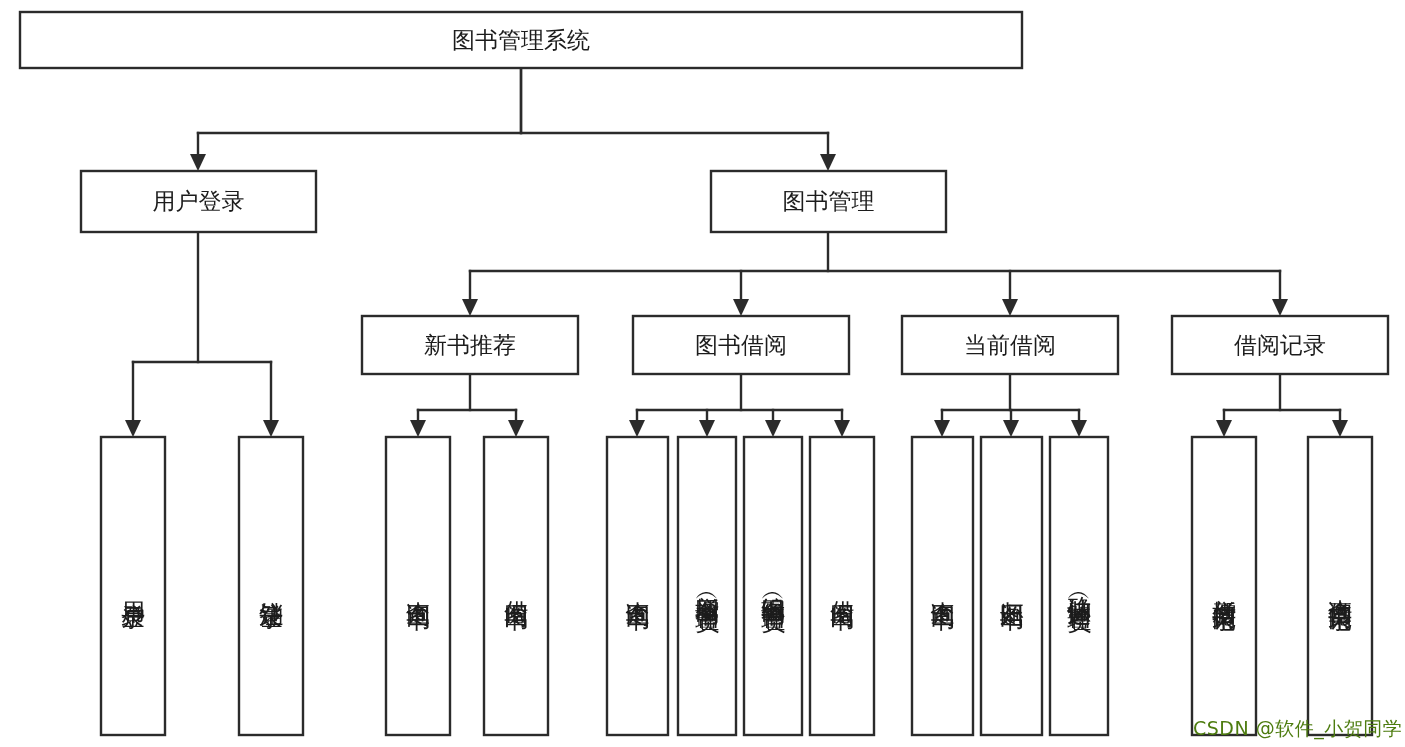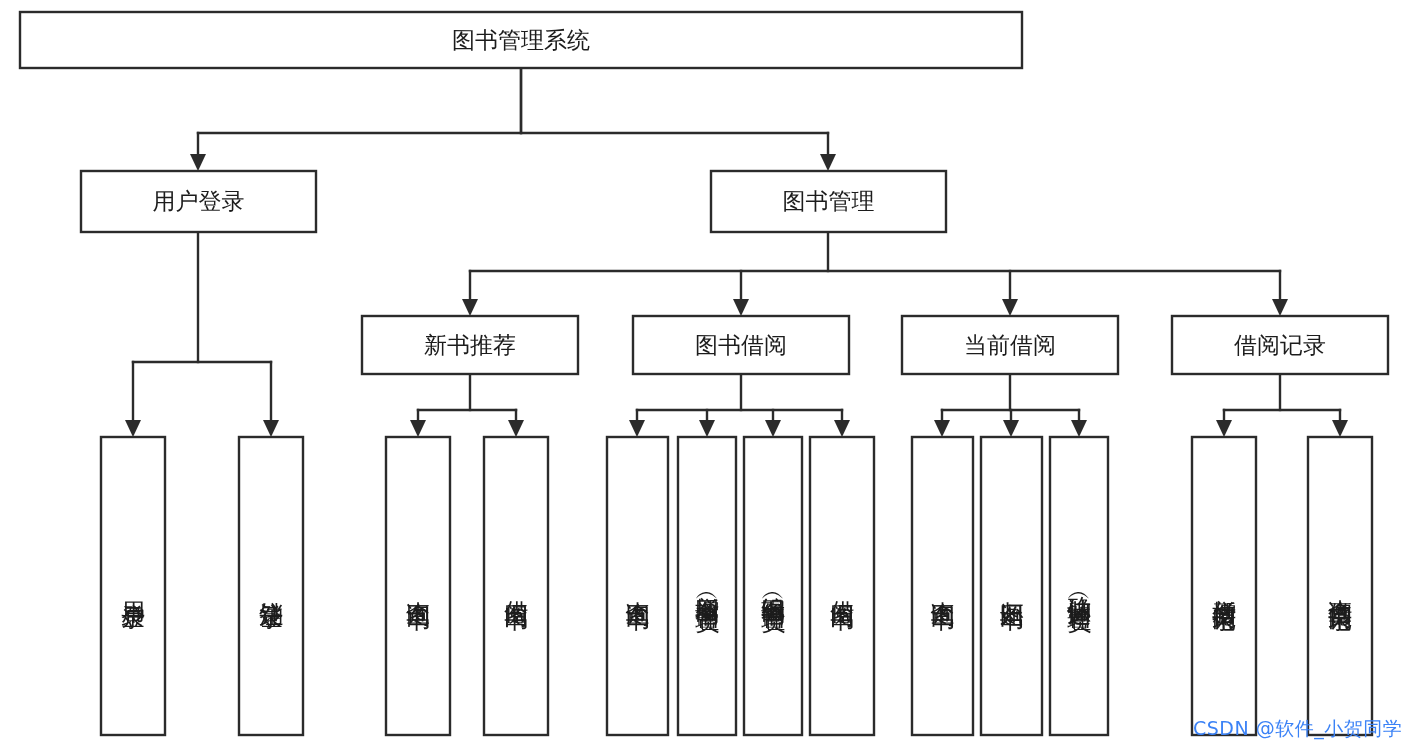--- a/index.html
+++ b/index.html
@@ -57,21 +57,21 @@
     font-size: 24px;
     line-height: 1.18;
     color: #1c1c1c;
     letter-spacing: 2px;
     text-align: center;
     white-space: nowrap;
     pointer-events: none;
   }
   .watermark {
     position: absolute;
-    color: #3b82f6;
+    color: #4d7c0f;
     font-family: "DejaVu Sans", "Liberation Sans", sans-serif;
     font-size: 19px;
     letter-spacing: 0.5px;
     white-space: nowrap;
   }
 </style>
 </head>
 <body>
 
 <div id="diagram-root">

